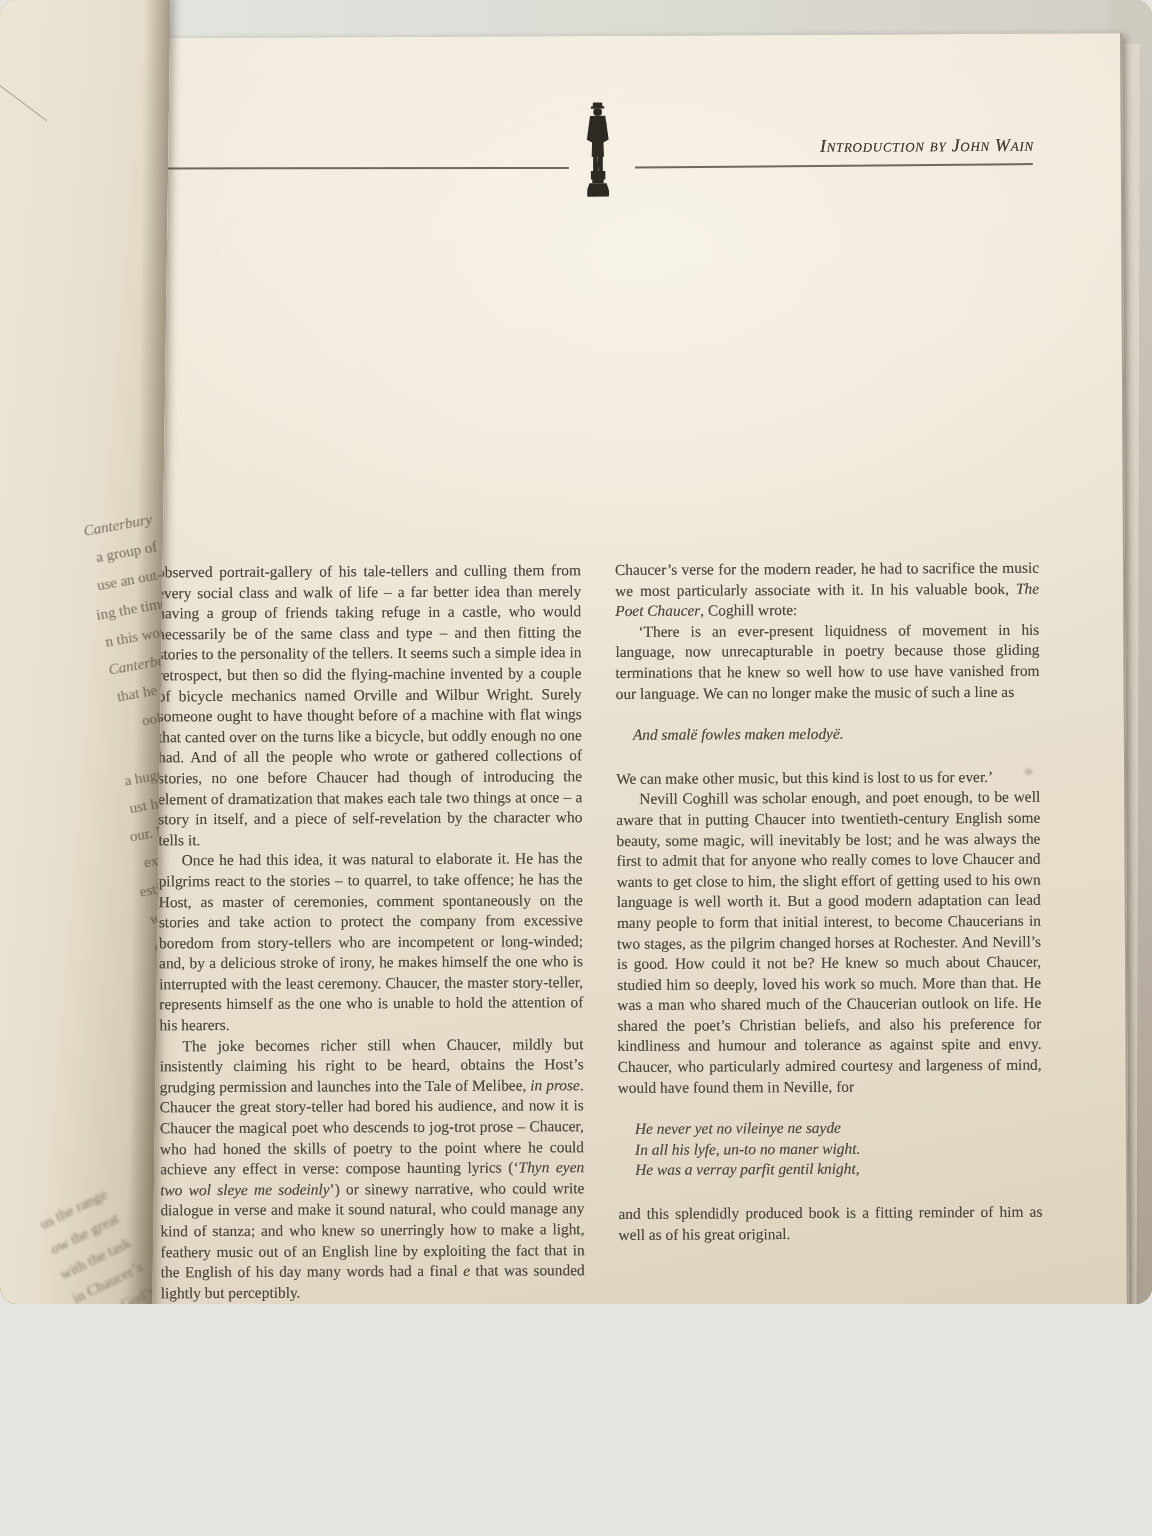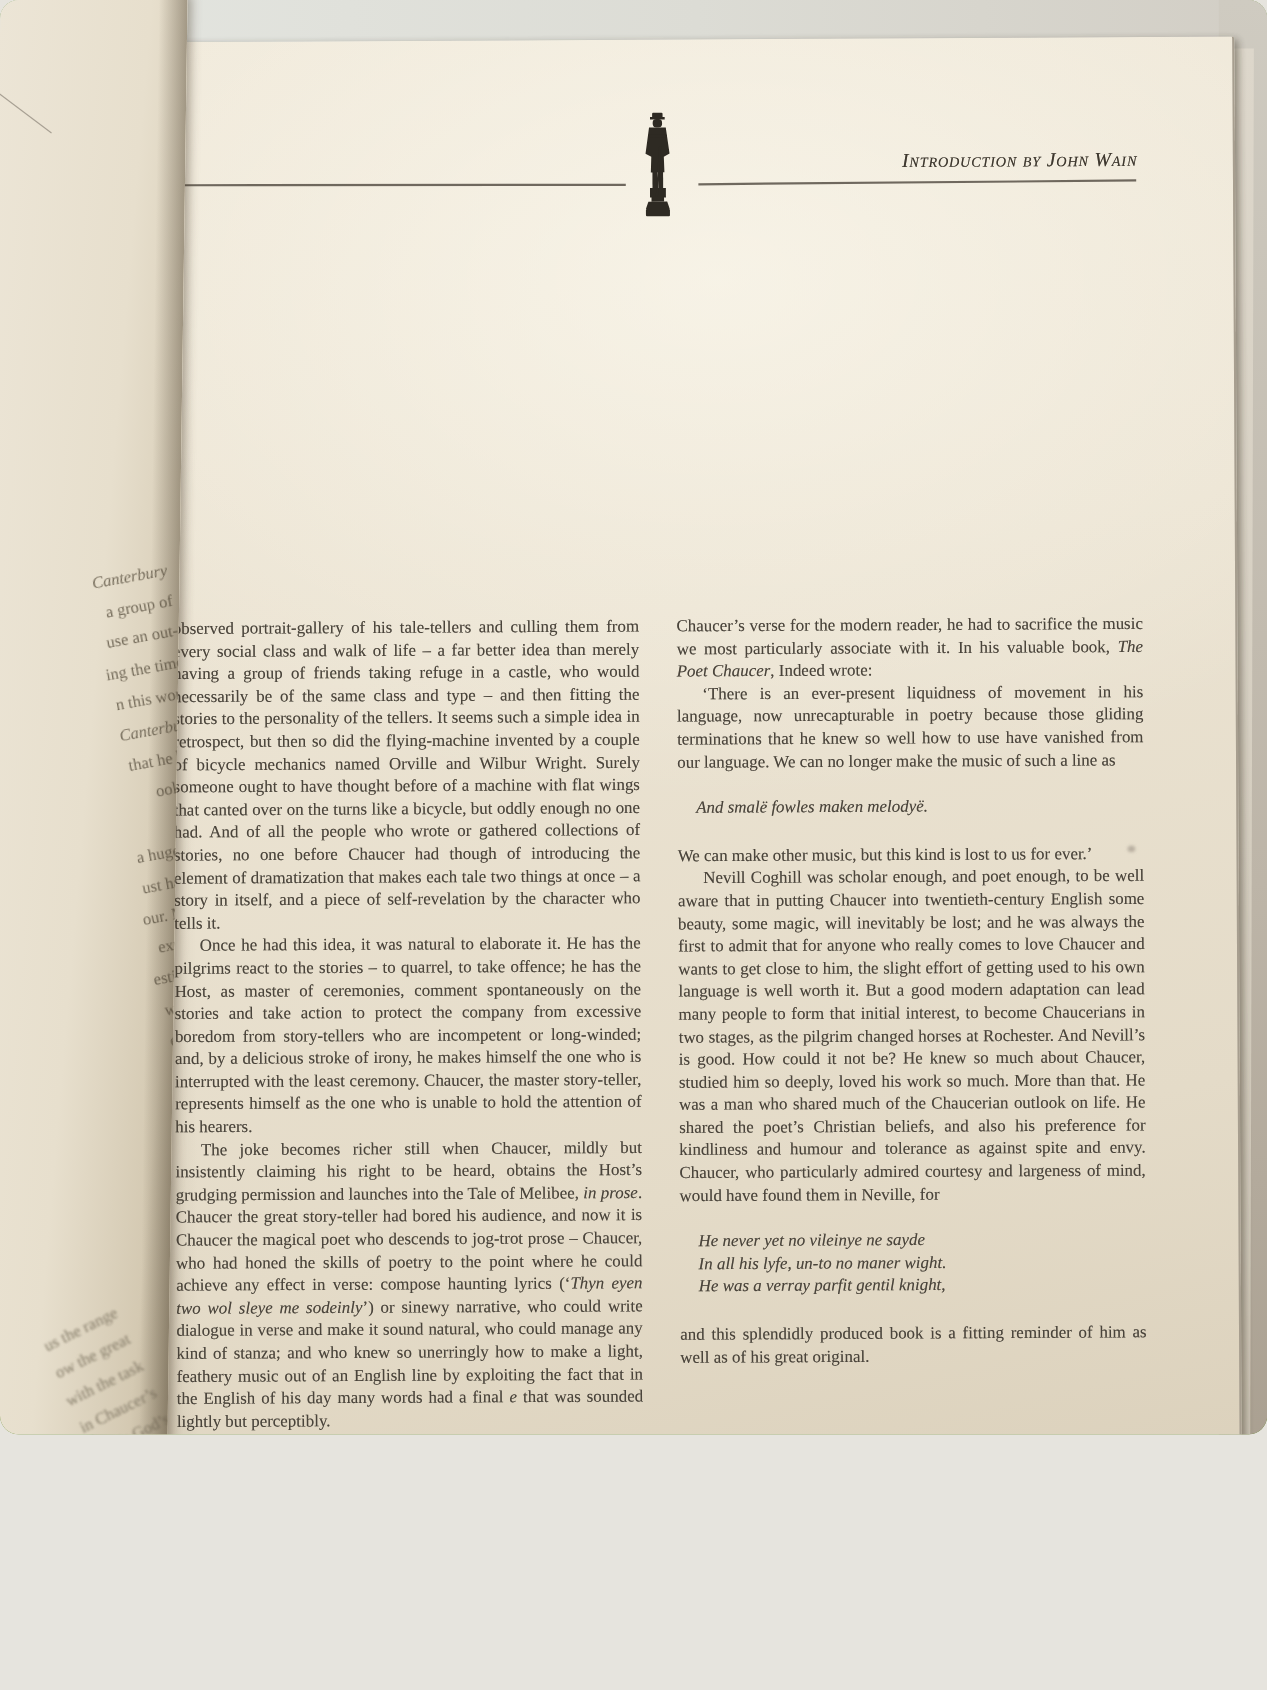--- a/index.html
+++ b/index.html
@@ -106,21 +106,21 @@
     </div>
 
     <div class="columns">
       <div class="col" id="col-left">
           <p class="para"><span>observed portrait-gallery of his tale-tellers and culling them from every social class and walk of life – a far better idea than merely having a group of friends taking refuge in a castle, who would necessarily be of the same class and type – and then fitting the stories to the personality of the tellers. It seems such a simple idea in retrospect, but then so did the flying-machine invented by a couple of bicycle mechanics named Orville and Wilbur Wright. Surely someone ought to have thought before of a machine with flat wings that canted over on the turns like a bicycle, but oddly enough no one had. And of all the people who wrote or gathered collections of stories, no one before Chaucer had though of introducing the element of dramatization that makes each tale two things at once – a story in itself, and a piece of self-revelation by the character who tells it.</span></p>
           <p class="para ind"><span>Once he had this idea, it was natural to elaborate it. He has the pilgrims react to the stories – to quarrel, to take offence; he has the Host, as master of ceremonies, comment spontaneously on the stories and take action to protect the company from excessive boredom from story-tellers who are incompetent or long-winded; and, by a delicious stroke of irony, he makes himself the one who is interrupted with the least ceremony. Chaucer, the master story-teller, represents himself as the one who is unable to hold the attention of his hearers.</span></p>
           <p class="para ind"><span>The joke becomes richer still when Chaucer, mildly but insistently claiming his right to be heard, obtains the Host’s grudging permission and launches into the Tale of Melibee, </span><em>in prose</em><span>. Chaucer the great story-teller had bored his audience, and now it is Chaucer the magical poet who descends to jog-trot prose – Chaucer, who had honed the skills of poetry to the point where he could achieve any effect in verse: compose haunting lyrics (‘</span><em>Thyn eyen two wol sleye me sodeinly</em><span>’) or sinewy narrative, who could write dialogue in verse and make it sound natural, who could manage any kind of stanza; and who knew so unerringly how to make a light, feathery music out of an English line by exploiting the fact that in the English of his day many words had a final </span><em>e</em><span> that was sounded lightly but perceptibly.</span></p>
           <p class="para ind"><span>Indeed, it was Nevill Coghill’s sorrow that, in adapting</span></p>
         </div>
       <div class="col" id="col-right">
-          <p class="para"><span>Chaucer’s verse for the modern reader, he had to sacrifice the music we most particularly associate with it. In his valuable book, </span><em>The Poet Chaucer</em><span>, Indeed wrote:</span></p>
+          <p class="para"><span>Chaucer’s verse for the modern reader, he had to sacrifice the music we most particularly associate with it. In his valuable book, </span><em>The Poet Chaucer</em><span>, Coghill wrote:</span></p>
           <p class="para ind"><span>‘There is an ever-present liquidness of movement in his language, now unrecapturable in poetry because those gliding terminations that he knew so well how to use have vanished from our language. We can no longer make the music of such a line as</span></p>
           <div class="verse">
             <div>And smalë fowles maken melodyë.</div>
           </div>
           <p class="para"><span>We can make other music, but this kind is lost to us for ever.’</span></p>
           <p class="para ind"><span>Nevill Coghill was scholar enough, and poet enough, to be well aware that in putting Chaucer into twentieth-century English some beauty, some magic, will inevitably be lost; and he was always the first to admit that for anyone who really comes to love Chaucer and wants to get close to him, the slight effort of getting used to his own language is well worth it. But a good modern adaptation can lead many people to form that initial interest, to become Chaucerians in two stages, as the pilgrim changed horses at Rochester. And Nevill’s is good. How could it not be? He knew so much about Chaucer, studied him so deeply, loved his work so much. More than that. He was a man who shared much of the Chaucerian outlook on life. He shared the poet’s Christian beliefs, and also his preference for kindliness and humour and tolerance as against spite and envy. Chaucer, who particularly admired courtesy and largeness of mind, would have found them in Neville, for</span></p>
           <div class="verse">
             <div>He never yet no vileinye ne sayde</div>
             <div>In all his lyfe, un-to no maner wight.</div>
             <div>He was a verray parfit gentil knight,</div>

